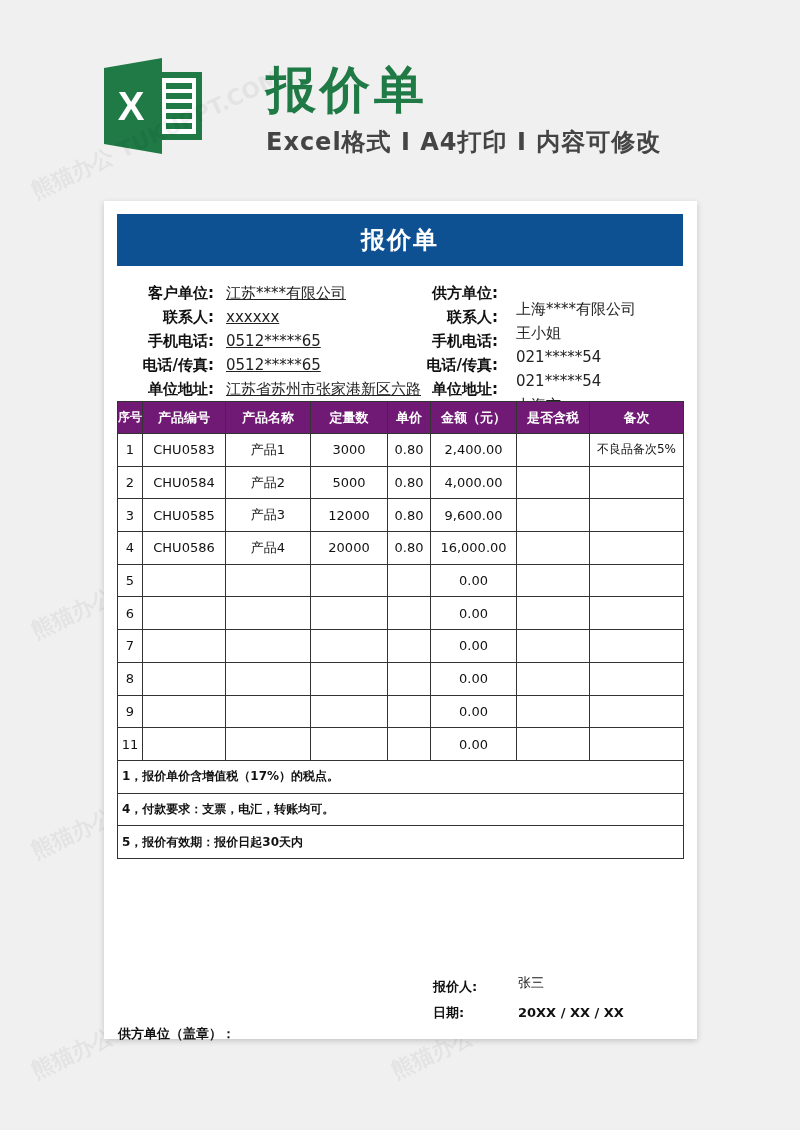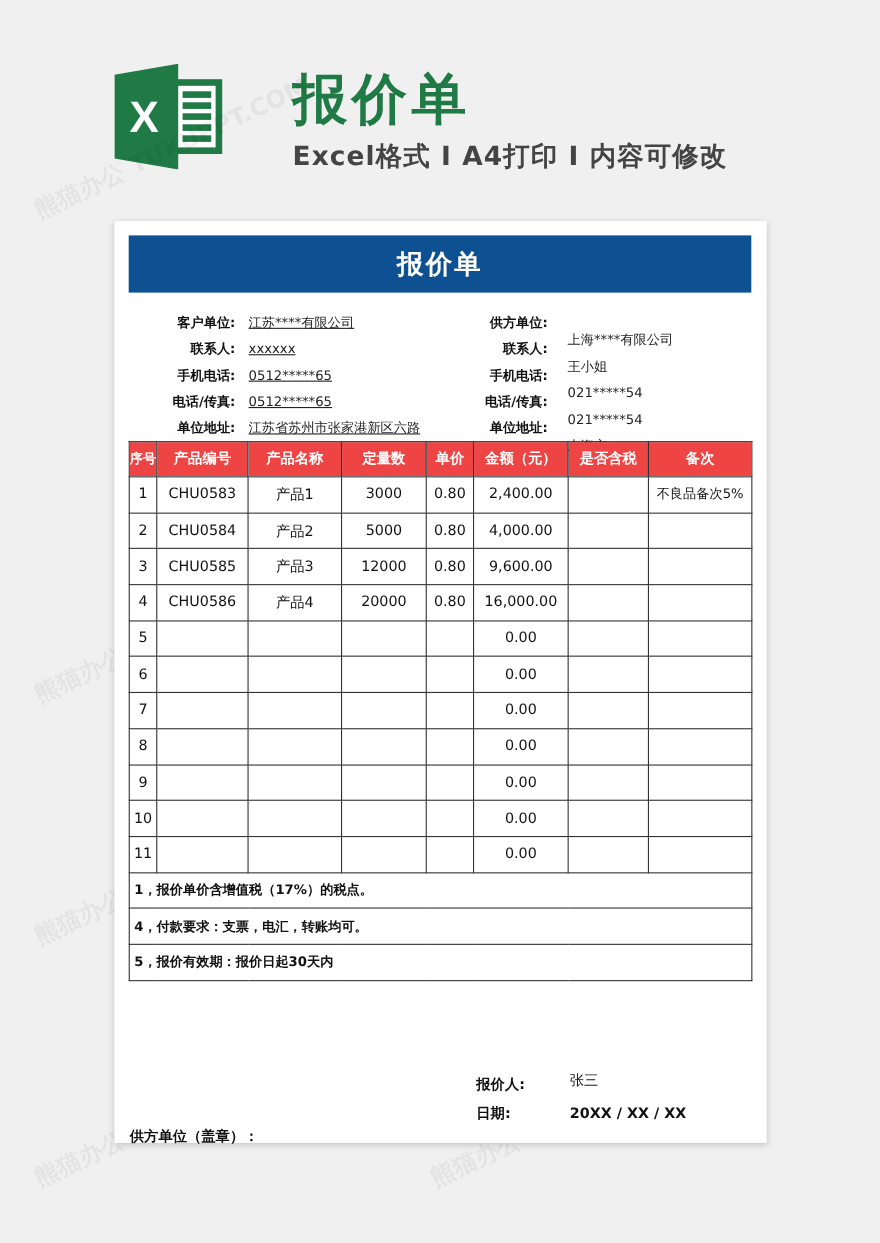--- a/index.html
+++ b/index.html
@@ -27,39 +27,39 @@
     position: absolute; left: 104px; top: 201px; width: 593px; height: 838px;
     background: #fff; box-shadow: 0 2px 6px rgba(0,0,0,0.18);
   }
   .title-bar {
     position: absolute; left: 13px; top: 13px; width: 566px; height: 52px;
     background: #0e5193; color: #fff;
     font-size: 24px; font-weight: bold; text-align: center; line-height: 52px;
     letter-spacing: 2px;
   }
   .info { position: absolute; left: 0; top: 80px; width: 593px; }
-  .info-row { position: relative; height: 24px; font-size: 12px; line-height: 24px; }
+  .info-row { position: relative; height: 24px; font-size: 15px; line-height: 24px; }
   .info-label {
     position: absolute; width: 110px; text-align: right; font-weight: bold; color: #111;
   }
   .info-value { position: absolute; color: #222; white-space: nowrap; }
   .l1 { left: 0; } .v1 { left: 122px; text-decoration: underline; }
   .l2 { left: 284px; } .v2 { left: 412px; margin-top: 16px; }
 
   table.quote {
     position: absolute; left: 13px; top: 200px; width: 566px;
     border-collapse: collapse; table-layout: fixed;
     font-size: 13px;
   }
   table.quote th, table.quote td {
     border: 1px solid #333; text-align: center; vertical-align: middle;
     overflow: hidden; white-space: nowrap;
   }
   table.quote th {
-    background: #ef4444; color: #fff; font-weight: bold; height: 32px; font-size: 13px;
+    background: #701a75; color: #fff; font-weight: bold; height: 32px; font-size: 13px;
     line-height: 15px;
   }
   table.quote td { height: 32.7px; color: #111; }
   table.quote td.note {
     text-align: left; padding-left: 4px; font-weight: bold; font-size: 12px; margin-top: 27px;
   }
   .cb { display: inline-block; width: 7px; height: 7px; border: 1px solid #222; margin: 0 2px 1px 8px; vertical-align: middle; }
   .cb-first { margin-left: 14px; }
 
   .footer { position: absolute; left: 0; top: 772px; width: 593px; font-size: 13px; font-weight: bold; color: #111; }
@@ -244,30 +244,20 @@
           <td>9</td>
           <td></td>
           <td></td>
           <td></td>
           <td></td>
           <td>0.00</td>
           <td></td>
           <td style="font-size: 12px;"></td>
         </tr>
         <tr>
-          <td>10</td>
-          <td></td>
-          <td></td>
-          <td></td>
-          <td></td>
-          <td>0.00</td>
-          <td></td>
-          <td style="font-size: 12px;"></td>
-        </tr>
-        <tr>
           <td>11</td>
           <td></td>
           <td></td>
           <td></td>
           <td></td>
           <td>0.00</td>
           <td></td>
           <td style="font-size: 12px;"></td>
         </tr>
       </tbody>

